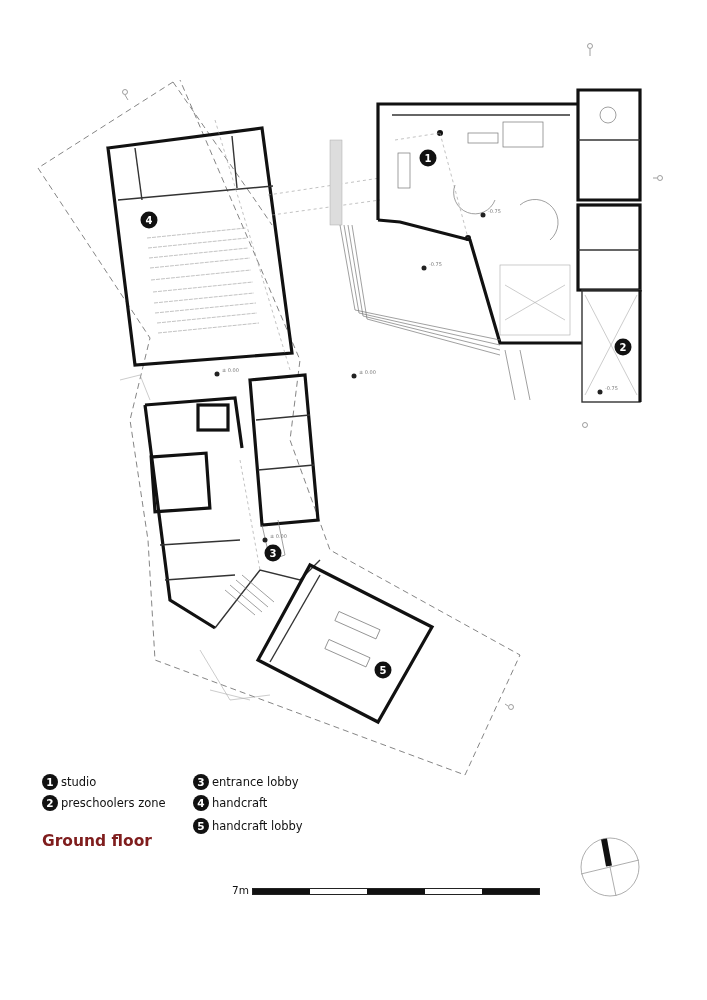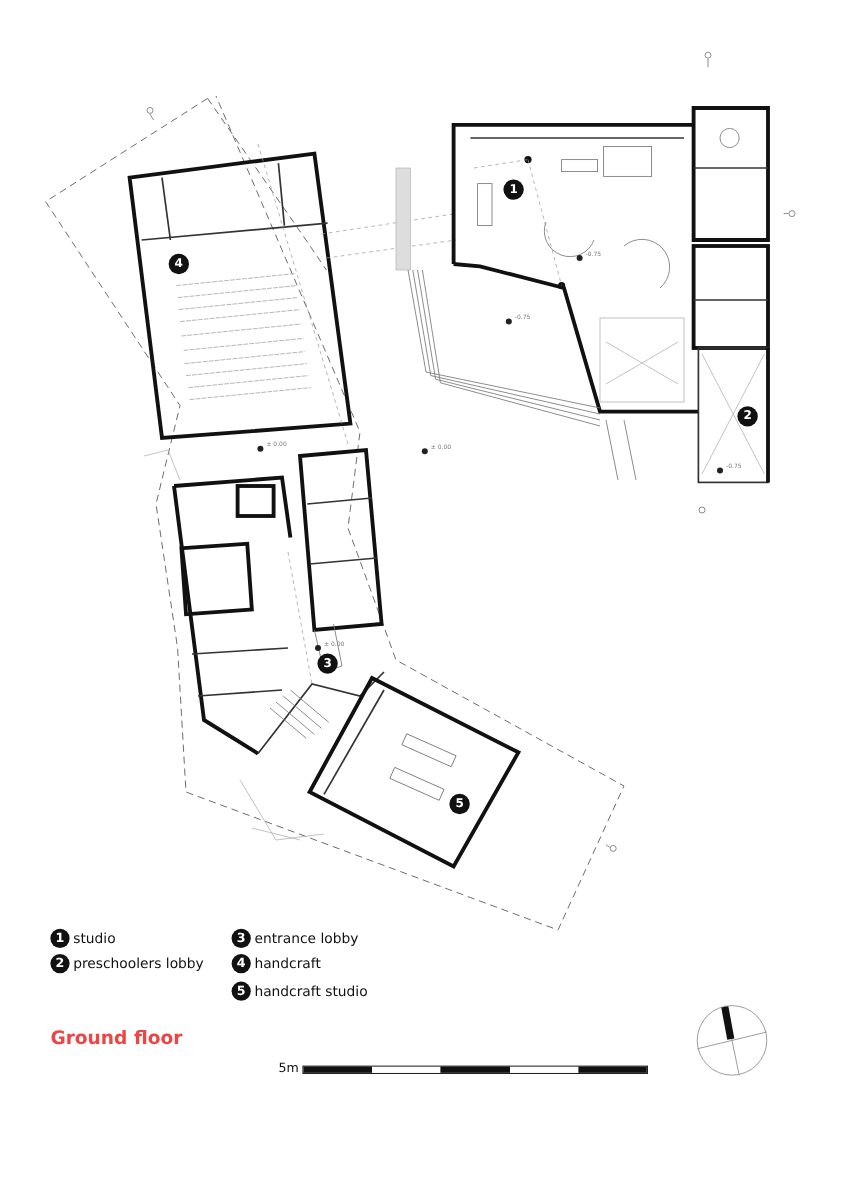--- a/index.html
+++ b/index.html
@@ -12,21 +12,21 @@
   .dash { fill:none; stroke:#666; stroke-width:0.8; stroke-dasharray:6 4; }
   .dash-fine { fill:none; stroke:#999; stroke-width:0.6; stroke-dasharray:3 3; }
   .seat { fill:none; stroke:#999; stroke-width:0.6; }
   .marker-circle { fill:#111; }
   .marker-num { fill:#fff; font-family:"DejaVu Sans", sans-serif; font-weight:bold; font-size:10px; text-anchor:middle; dominant-baseline:central; }
   .lvl { font-family:"DejaVu Sans", sans-serif; font-size:5px; fill:#777; }
 
   .legend { position:absolute; font-family:"DejaVu Sans", sans-serif; font-size:11.5px; color:#111; }
   .legend-item { position:absolute; display:flex; align-items:center; white-space:nowrap; }
   .legend-badge { width:16px; height:16px; border-radius:50%; background:#111; color:#fff; font-weight:bold; font-size:10.5px; display:flex; align-items:center; justify-content:center; margin-right:3px; }
-  .title { position:absolute; left:42px; top:856px; font-family:"DejaVu Sans", sans-serif; font-weight:bold; font-size:15.5px; color:#ef4444; }
+  .title { position:absolute; left:42px; top:832px; font-family:"DejaVu Sans", sans-serif; font-weight:bold; font-size:15.5px; color:#7f1d1d; }
   .scale-label { position:absolute; left:232px; top:884px; font-size:10.5px; color:#111; }
   .scale-bar { position:absolute; left:252px; top:888px; width:288px; height:7px; display:flex; border:1px solid #222; box-sizing:border-box; }
   .scale-seg { flex:1; height:100%; }
   .scale-seg.dark { background:#111; }
   .scale-seg.light { background:#fff; }
 </style>
 </head>
 <body>
 
 <svg id="plan" viewBox="0 0 707 1000" xmlns="http://www.w3.org/2000/svg">
@@ -219,38 +219,38 @@
   </g>
 </svg>
 
 <div class="legend">
   <div class="legend-item" style="left:42px; top:774px;">
     <span class="legend-badge">1</span>
     <span>studio</span>
   </div>
   <div class="legend-item" style="left:42px; top:795px;">
     <span class="legend-badge">2</span>
-    <span>preschoolers lobby</span>
+    <span>preschoolers zone</span>
   </div>
   <div class="legend-item" style="left:193px; top:774px;">
     <span class="legend-badge">3</span>
     <span>entrance lobby</span>
   </div>
   <div class="legend-item" style="left:193px; top:795px;">
     <span class="legend-badge">4</span>
     <span>handcraft</span>
   </div>
   <div class="legend-item" style="left:193px; top:818px;">
     <span class="legend-badge">5</span>
-    <span>handcraft studio</span>
+    <span>handcraft lobby</span>
   </div>
 </div>
 
 <div class="title">Ground floor</div>
 
-<div class="scale-label">5m</div>
+<div class="scale-label">7m</div>
 <div class="scale-bar">
   <div class="scale-seg dark"></div>
   <div class="scale-seg light"></div>
   <div class="scale-seg dark"></div>
   <div class="scale-seg light"></div>
   <div class="scale-seg dark"></div>
 </div>
 
 </body></html>

